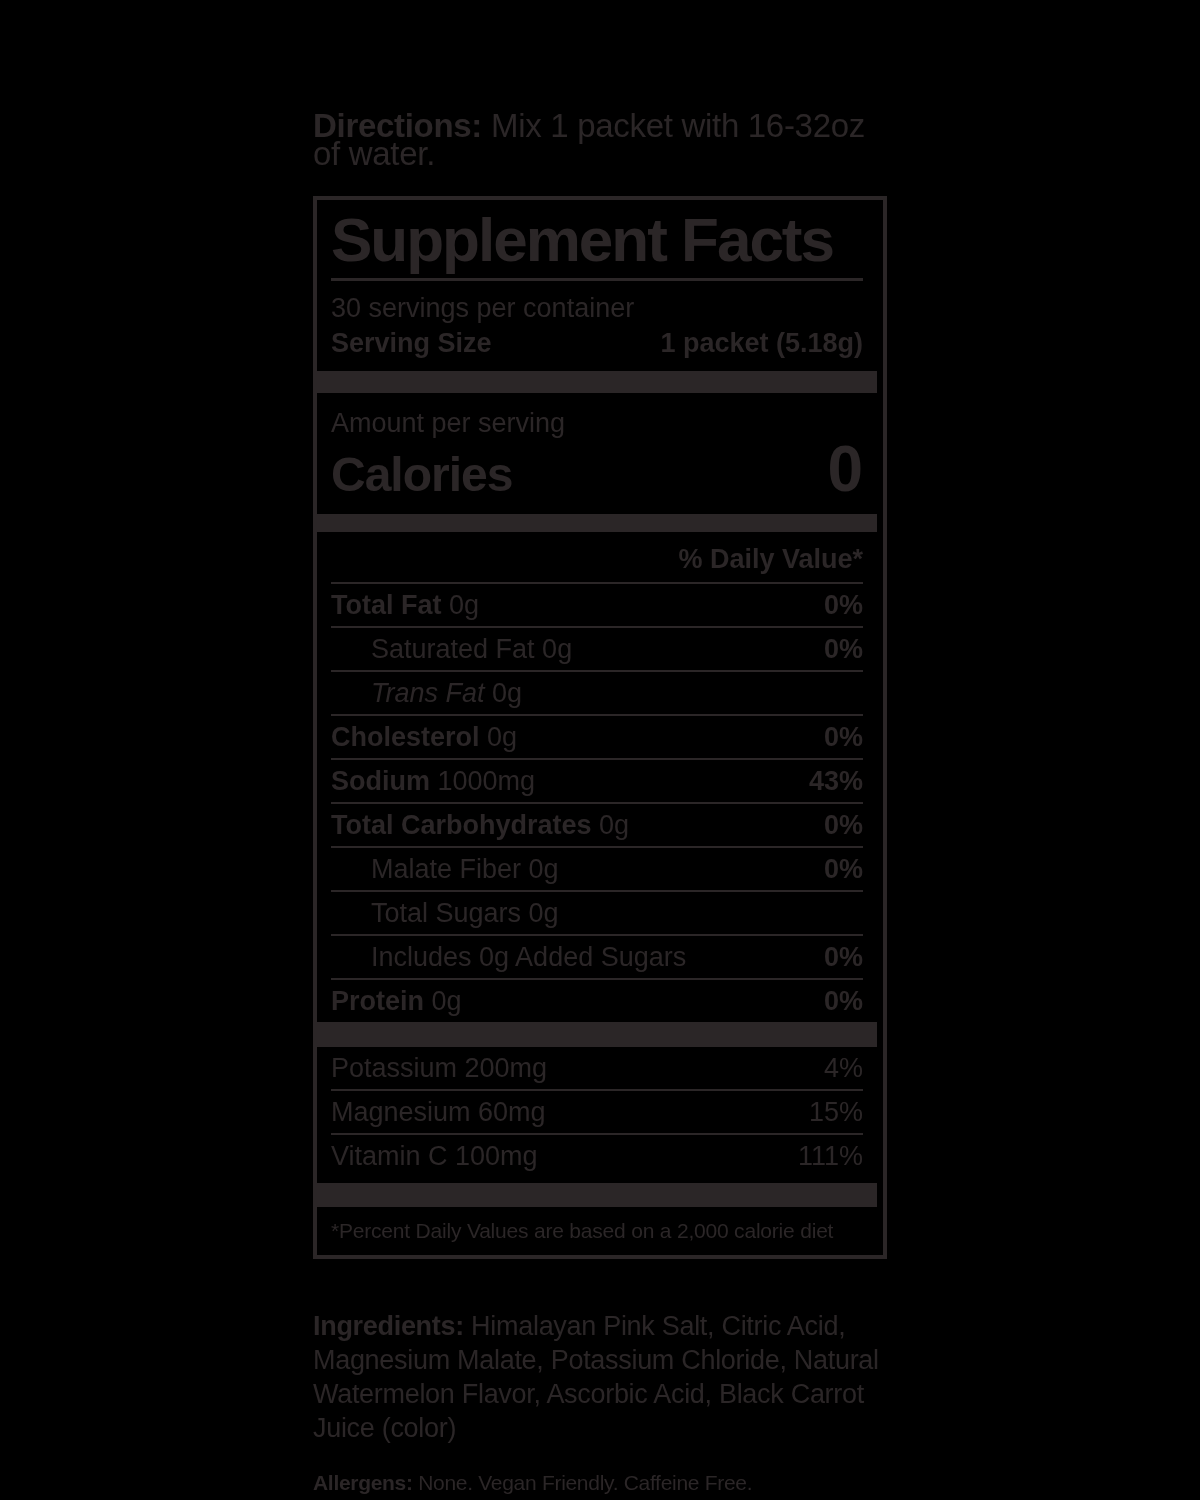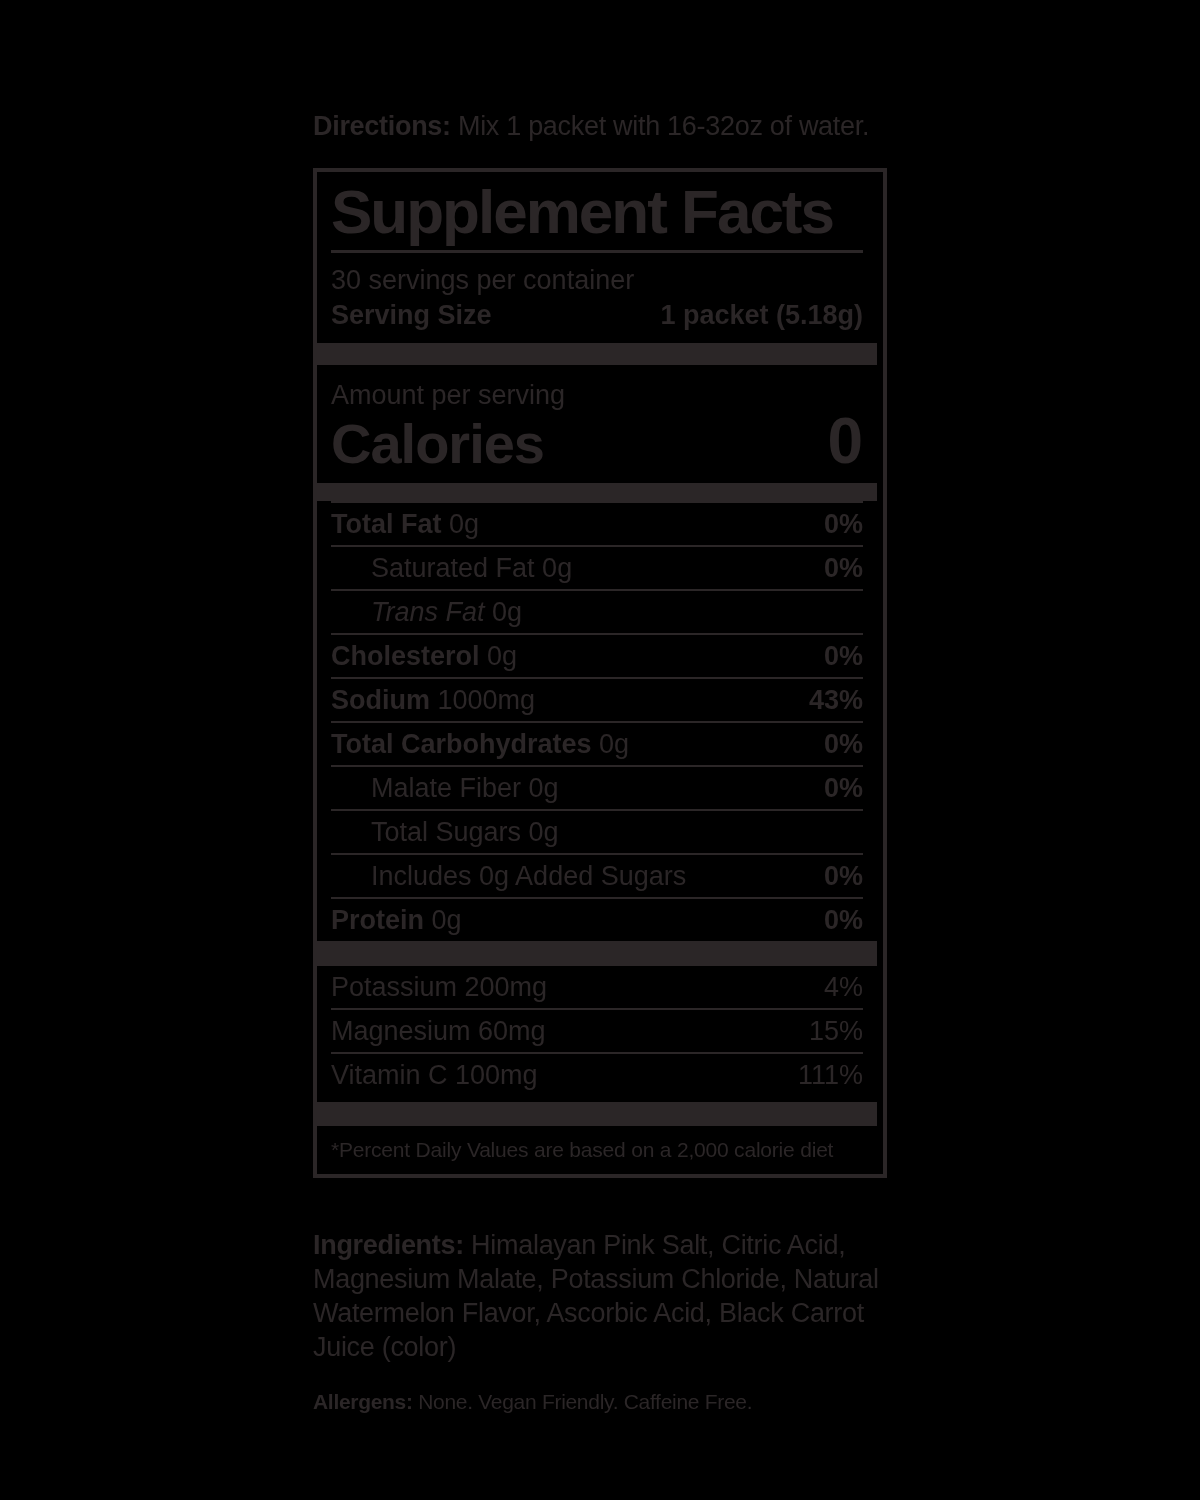--- a/index.html
+++ b/index.html
@@ -15,21 +15,21 @@
     position: absolute;
     left: 313px; top: 112px;
     width: 574px;
     color: var(--ink, #2b2627);
     background: #000000;
   }
   .b { font-weight: bold; }
   .i { font-style: italic; }
 
   .directions {
-    font-size: 27px;
+    font-size: 33px;
     line-height: 28px;
     letter-spacing: -0.3px;
   }
 
   .panel {
     margin-top: 28px;
     border: 4px solid var(--ink, #2b2627);
     padding: 0 20px 12px 14px;
     box-sizing: border-box;
   }
@@ -77,21 +77,21 @@
     margin-top: 15px;
   }
   .calories-row {
     display: flex;
     justify-content: space-between;
     align-items: baseline;
     font-weight: bold;
     margin-top: 2px;
     margin-bottom: 10px;
   }
-  .calories-word { font-size: 56px; line-height: 58px; letter-spacing: -1px; }
+  .calories-word { font-size: 48px; line-height: 58px; letter-spacing: -1px; }
   .calories-num  { font-size: 64px; line-height: 58px; }
 
   .dv-header {
     text-align: right;
     font-size: 27px;
     font-weight: bold;
     line-height: 30px;
     margin: 12px 0 8px 0;
   }
   .row {
@@ -151,20 +151,21 @@
 
     <div class="amount-per-serving">Amount per serving</div>
 
     <div class="calories-row">
       <span class="calories-word">Calories</span>
       <span class="calories-num">0</span>
     </div>
 
     <div class="bar bar-medium"></div>
 
+    <div class="dv-header">% Daily Value*</div>
 
     <div class="rows">
         <div class="row">
           <span><span class="b">Total Fat</span><span>&nbsp;0g</span></span>
           <span class="b">0%</span>
         </div>
         <div class="row indent">
           <span><span>Saturated Fat</span><span>&nbsp;0g</span></span>
           <span class="b">0%</span>
         </div>

